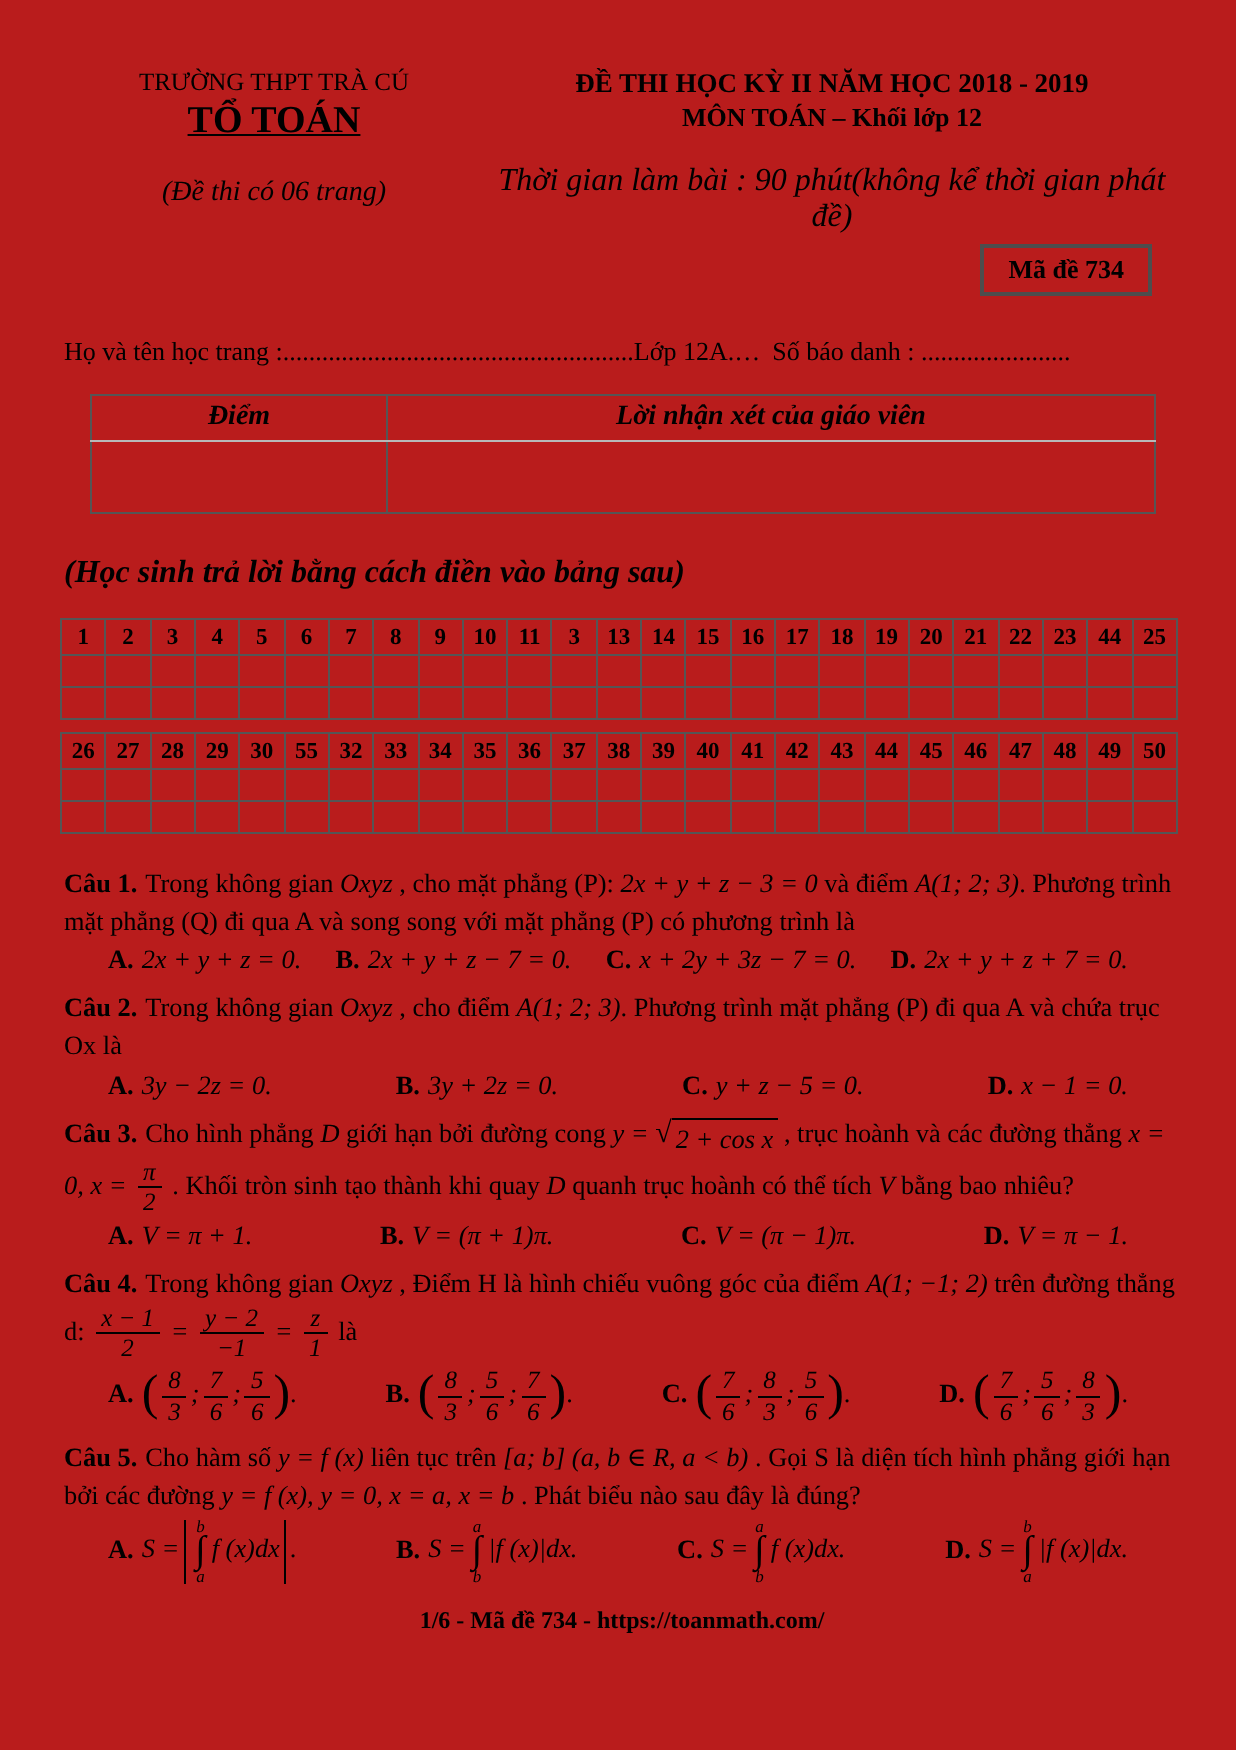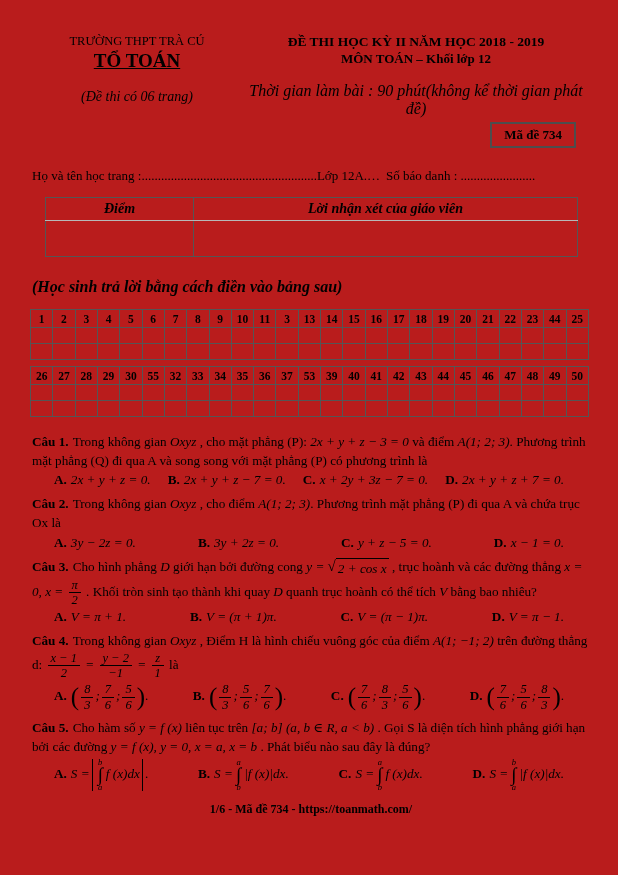--- a/index.html
+++ b/index.html
@@ -197,21 +197,21 @@
             <td class="num">28</td>
             <td class="num">29</td>
             <td class="num">30</td>
             <td class="num">55</td>
             <td class="num">32</td>
             <td class="num">33</td>
             <td class="num">34</td>
             <td class="num">35</td>
             <td class="num">36</td>
             <td class="num">37</td>
-            <td class="num">53</td>
+            <td class="num">38</td>
             <td class="num">39</td>
             <td class="num">40</td>
             <td class="num">41</td>
             <td class="num">42</td>
             <td class="num">43</td>
             <td class="num">44</td>
             <td class="num">45</td>
             <td class="num">46</td>
             <td class="num">47</td>
             <td class="num">48</td>

